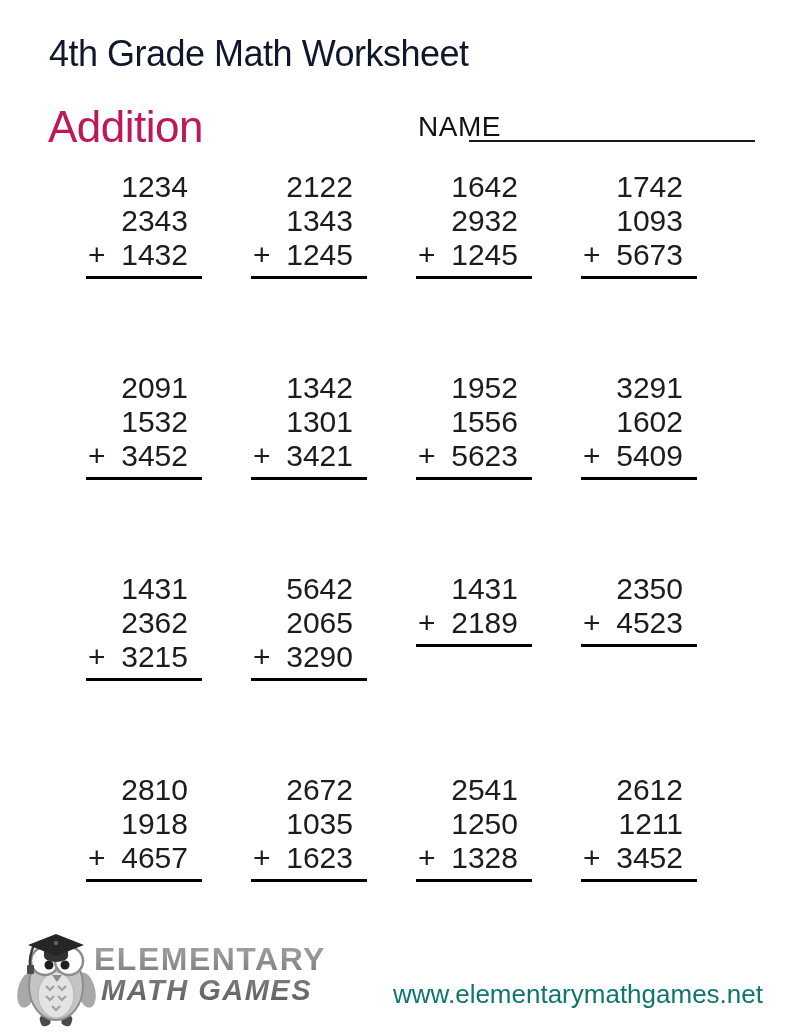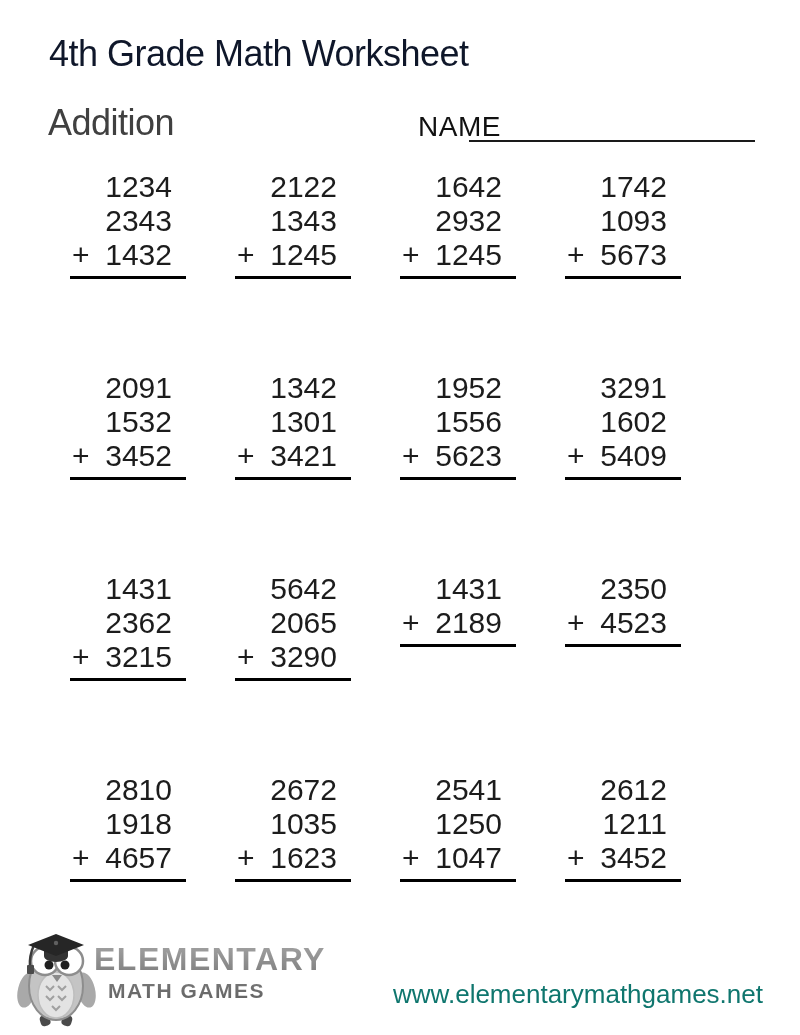--- a/index.html
+++ b/index.html
@@ -12,34 +12,34 @@
     overflow:hidden;
   }
 
   
   .title {
     position:absolute; left:49px; top:33px;
     font-size:36px; letter-spacing:-0.5px; color:#0f172a;
   }
   .section-label {
     position:absolute; left:48px; top:102px;
-    font-size:36px; letter-spacing:-0.5px; color:#404040;
+    font-size:44px; letter-spacing:-0.5px; color:#be185d;
   }
   .name-label {
     position:absolute; left:418px; top:111px;
     font-size:28px; letter-spacing:0.5px; color:#111;
   }
   .name-line {
     position:absolute; left:469px; top:140px;
     width:286px; height:0; border-bottom:2px solid #1a1a1a;
   }
 
   
   .grid {
-    position:absolute; left:70px; top:170px;
+    position:absolute; left:86px; top:170px;
     display:grid;
     grid-template-columns:repeat(4, 116px);
     column-gap:49px;
     row-gap:92px;
   }
   .problem { width:116px; }
   .addend {
     font-size:30px; line-height:34px;
     text-align:right; padding-right:14px;
     white-space:nowrap;
@@ -52,21 +52,21 @@
   .op-row .addend { flex:1; }
   .sum-line { height:3px; background:#000; margin-top:4px; }
 
   
   .owl { position:absolute; left:14px; top:929px; }
   .logo-text {
     position:absolute; left:94px; top:944px;
     font-weight:bold; color:#7b7b7b; line-height:31px;
   }
   .logo-line1 { font-size:32px; letter-spacing:1.5px; }
-  .logo-line2 { font-size:21px; letter-spacing:1.5px; margin-left:14px; }
+  .logo-line2 { font-size:29px; letter-spacing:1.5px; margin-left:7px;font-style:italic; }
   @supports (-webkit-background-clip: text) {
     .logo-text {
       background:linear-gradient(#a2a2a2, #5c5c5c);
       -webkit-background-clip:text;
       -webkit-text-fill-color:transparent;
     }
   }
   .url {
     position:absolute; top:979px; right:37px;
     font-size:26px; color:#0f766e;
@@ -218,21 +218,21 @@
       <span class="addend">1623</span>
     </div>
     <div class="sum-line"></div>
   </div>
 
   <div class="problem">
     <div class="addend">2541</div>
     <div class="addend">1250</div>
     <div class="op-row">
       <span class="plus">+</span>
-      <span class="addend">1047</span>
+      <span class="addend">1328</span>
     </div>
     <div class="sum-line"></div>
   </div>
 
   <div class="problem">
     <div class="addend">2612</div>
     <div class="addend">1211</div>
     <div class="op-row">
       <span class="plus">+</span>
       <span class="addend">3452</span>

